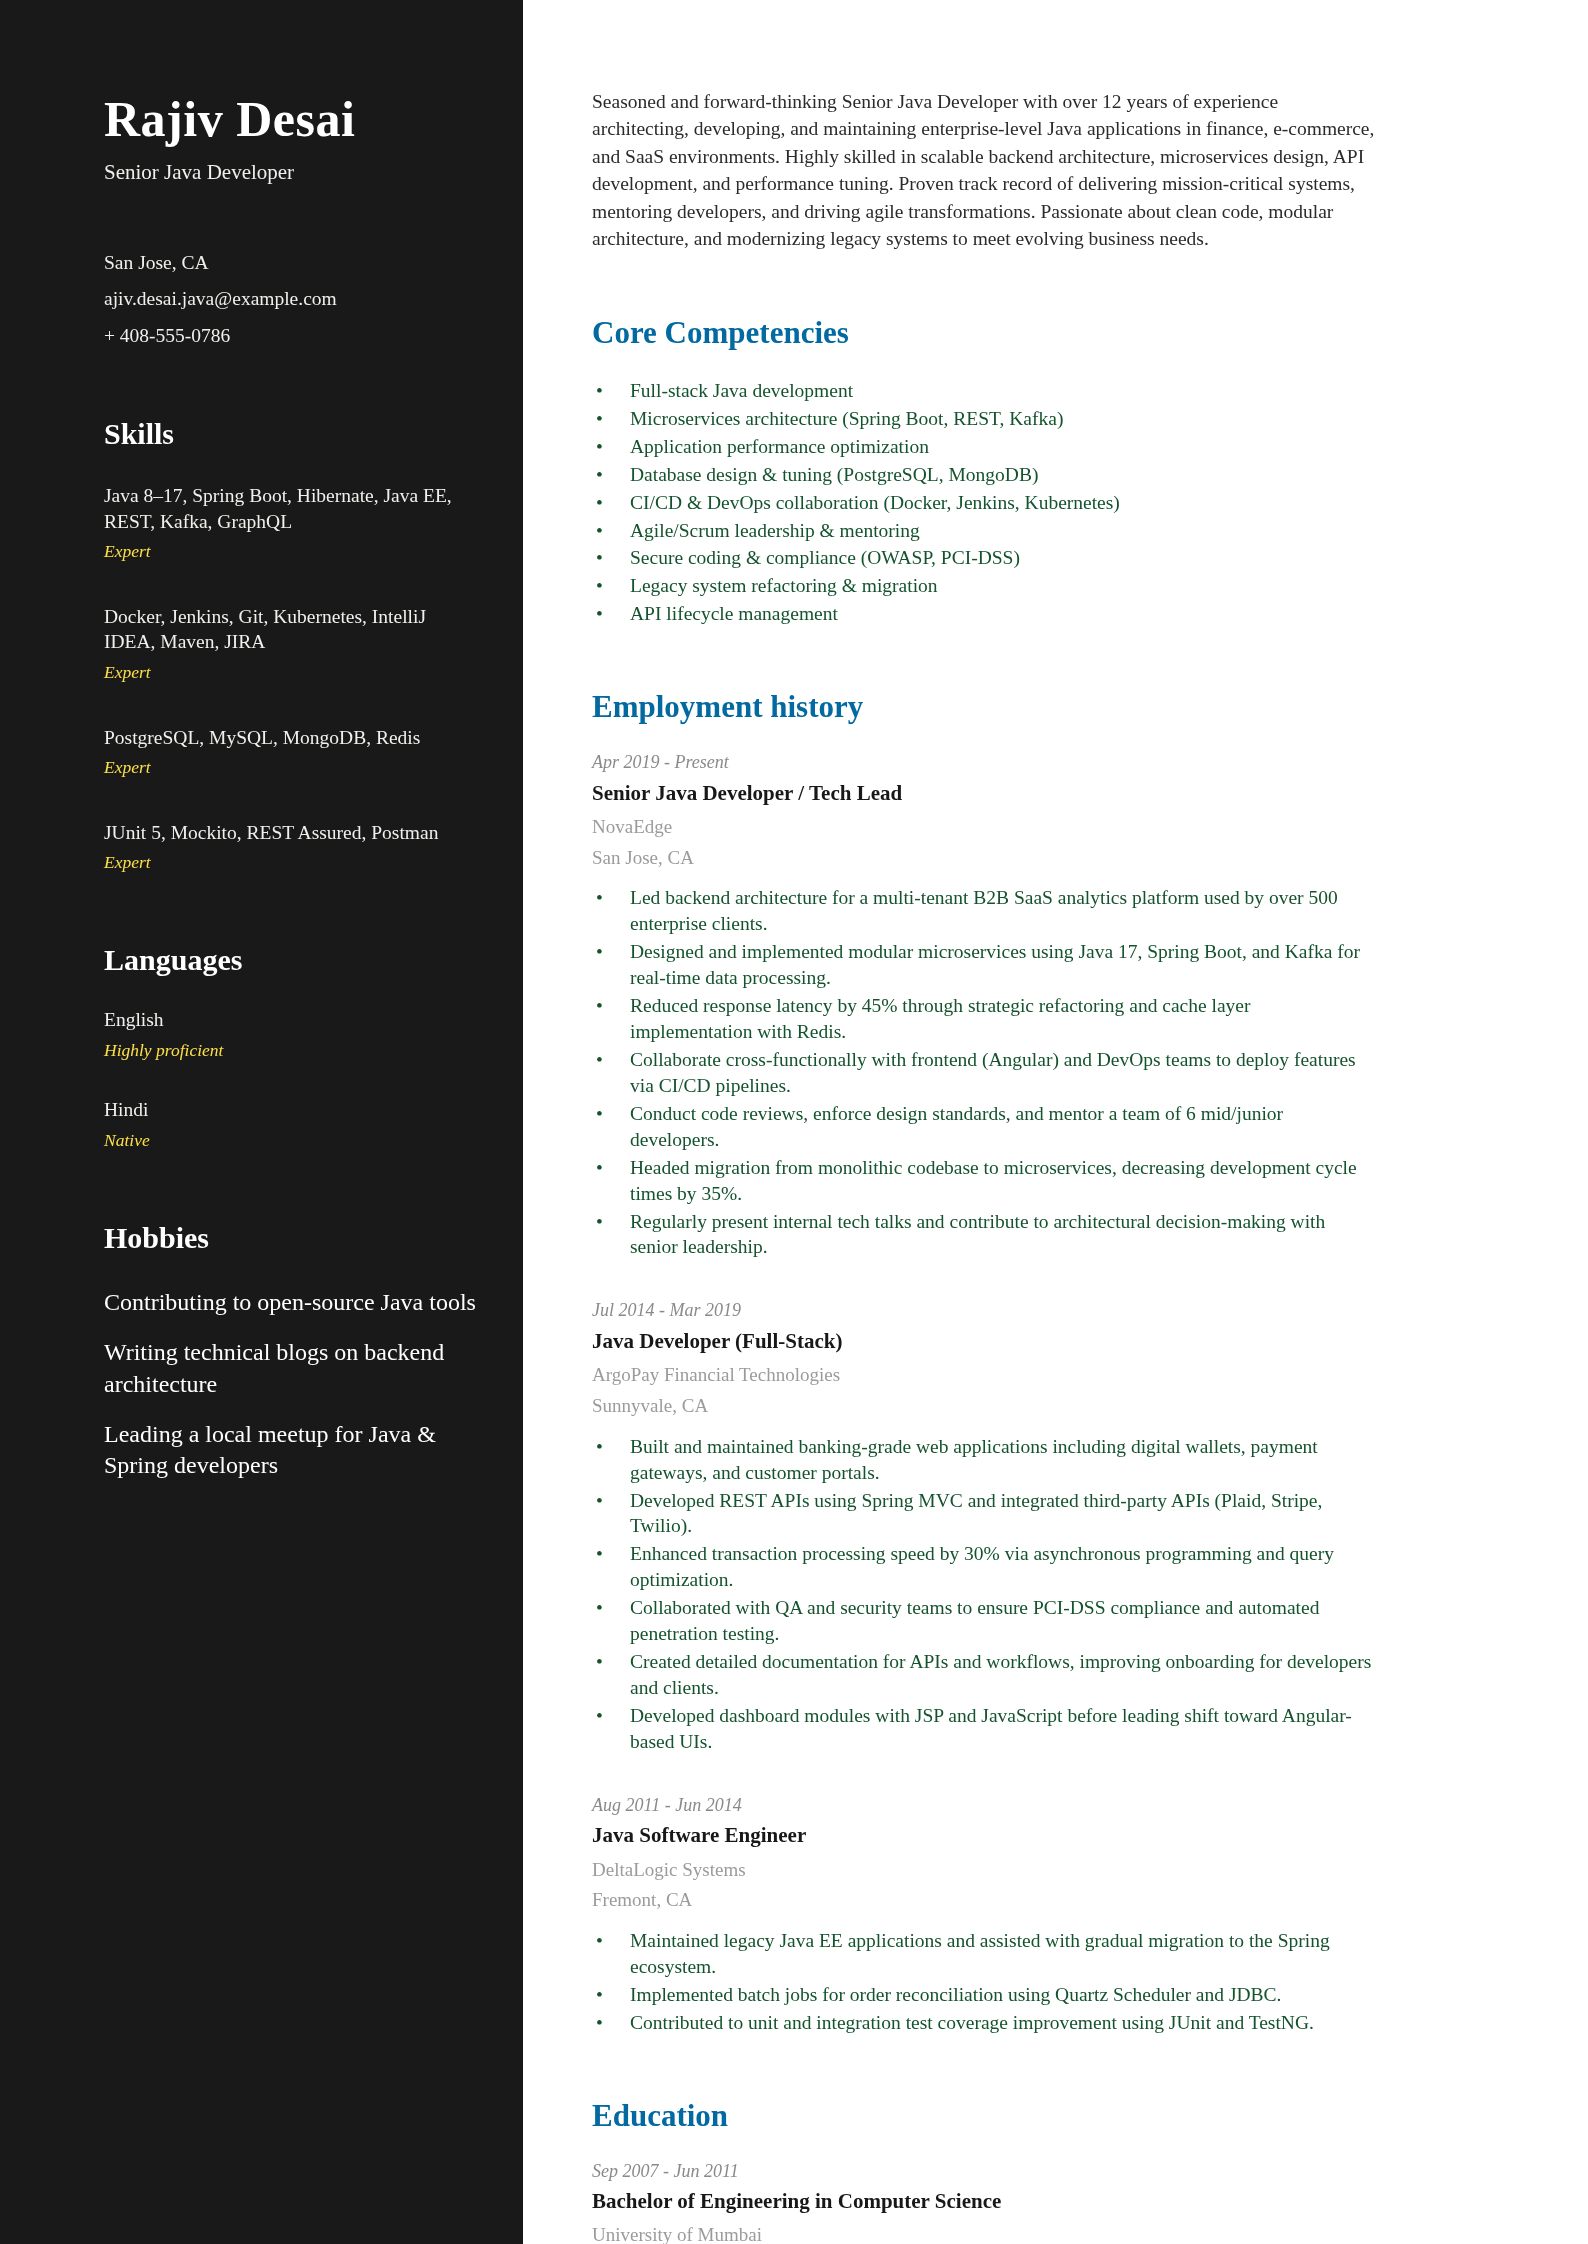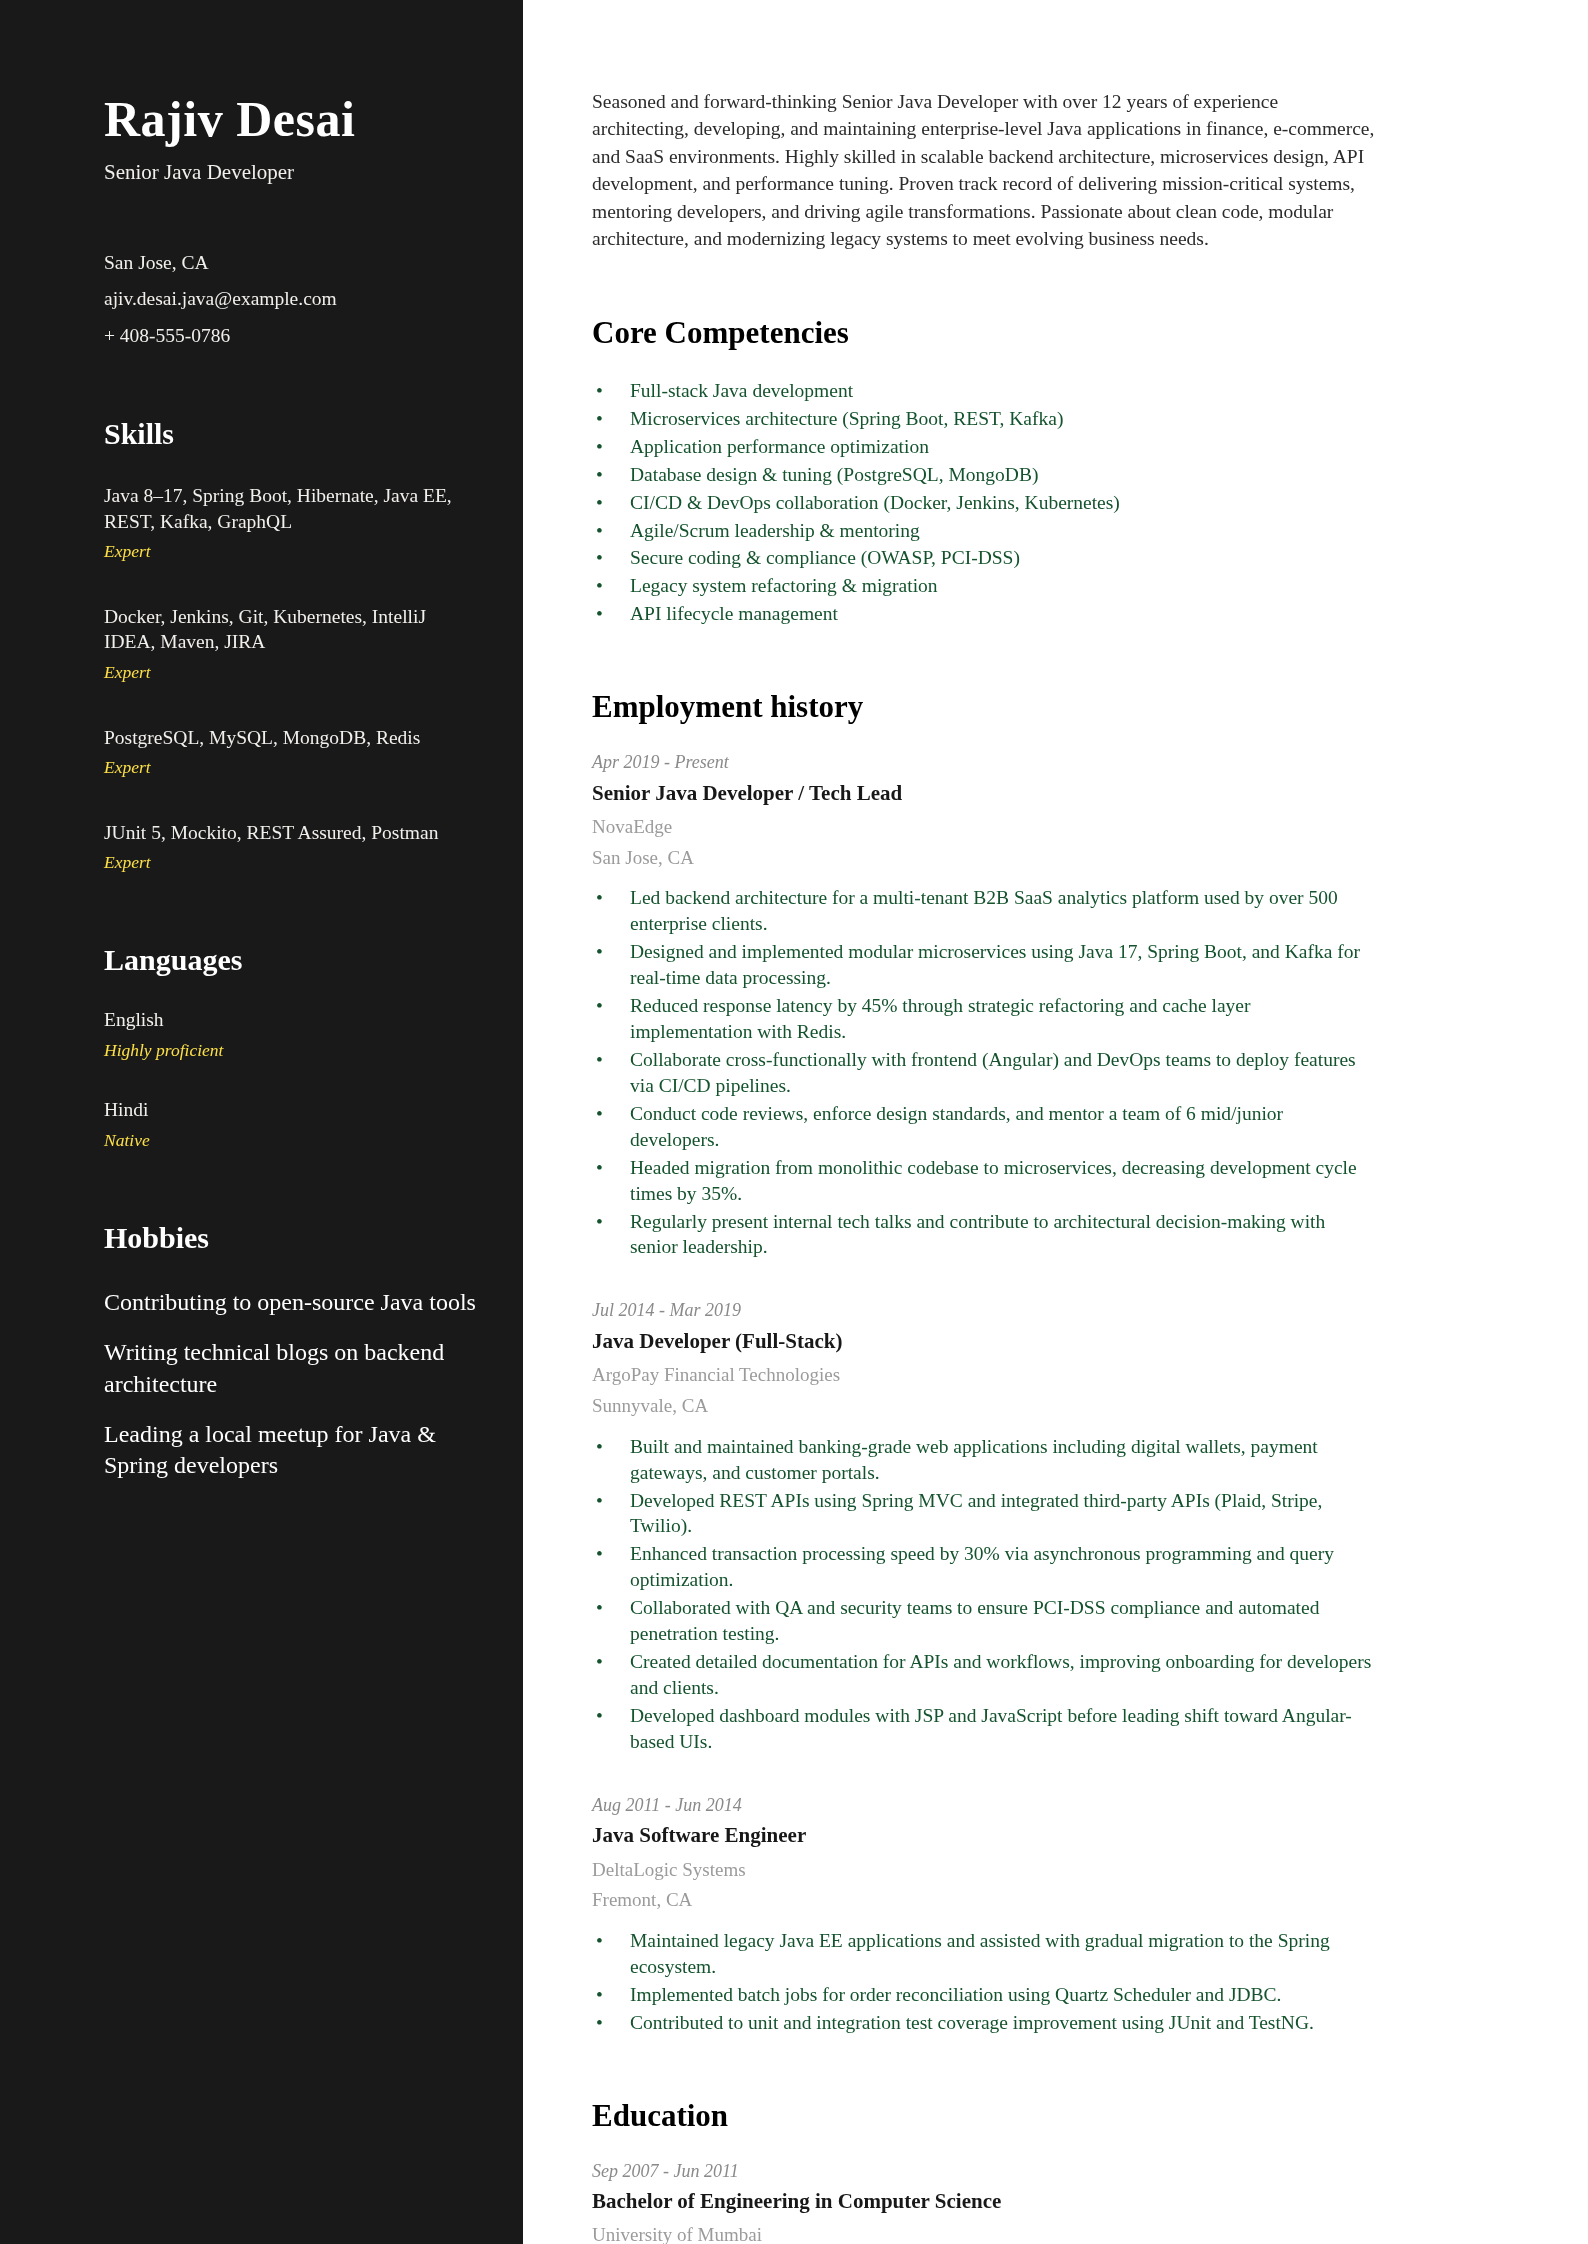--- a/index.html
+++ b/index.html
@@ -86,21 +86,21 @@
   }
   .summary {
     font-size: 19.5px;
     line-height: 1.41;
     color: #2b2b2b;
     margin: 0;
   }
   .main-heading {
     font-size: 31px;
     font-weight: 700;
-    color: #000000;
+    color: #0369a1;
     margin: 62px 0 27px 0;
   }
   ul.bullets {
     list-style: none;
     margin: 0;
     padding: 0;
   }
   ul.bullets li {
     position: relative;
     padding-left: 38px;

